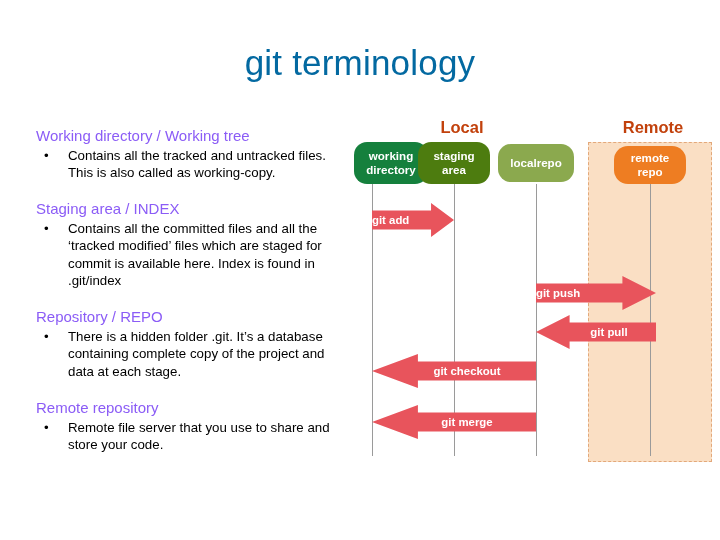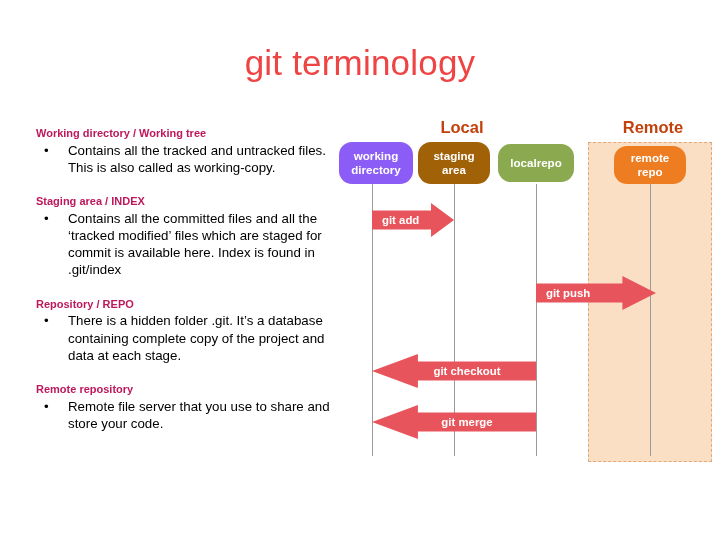--- a/index.html
+++ b/index.html
@@ -13,35 +13,35 @@
   }
   #slide{position:absolute;left:0;top:0;width:720px;height:540px;}
 
   
   .title{
     position:absolute;left:0;top:44px;width:720px;
     text-align:center;
     font-size:35px;
     font-weight:400;
     letter-spacing:0.2px;
-    color:#ef4444;
+    color:#0369a1;
     line-height:1.1;
   }
 
   
   .textcol{
     position:absolute;left:36px;top:126px;width:300px;
   }
   .block{margin-bottom:13px;}
   .block:last-child{margin-bottom:16px;}
   .blk-head{
-    font-size:11px;
-    font-weight:bold;
+    font-size:15px;
+    font-weight:normal;
     line-height:1.32;
-    color:#be185d;
+    color:#8b5cf6;
     margin:0 0 1px 0;
   }
   .blk-body{
     position:relative;
     padding-left:32px;
     font-size:13.3px;
     line-height:1.30;
     color:#000;
   }
   .blk-bullet{
@@ -76,24 +76,24 @@
     font-size:11.6px;
     font-weight:bold;
     display:flex;
     align-items:center;
     justify-content:center;
     text-align:center;
     line-height:1.17;
     box-sizing:border-box;
     padding:2px 4px;
   }
-  .node-working{left:3px;top:30px;width:74px;height:42px;background:#8b5cf6;}
-  .node-staging{left:82px;top:30px;width:72px;height:42px;background:#a16207;}
+  .node-working{left:18px;top:30px;width:74px;height:42px;background:#15803d;}
+  .node-staging{left:82px;top:30px;width:72px;height:42px;background:#4d7c0f;}
   .node-localrepo{left:162px;top:32px;width:76px;height:38px;background:#8BA94E;}
-  .node-remoterepo{left:278px;top:34px;width:72px;height:38px;background:#EE7D22;}
+  .node-remoterepo{left:278px;top:34px;width:72px;height:38px;background:#EE7D22;border-radius:14px;}
 
   .lifeline{
     position:absolute;
     width:1px;
     background:#9a9a9a;
   }
   .ll1{left:36px;top:72px;height:272px;}
   .ll2{left:118px;top:72px;height:272px;}
   .ll3{left:200px;top:72px;height:272px;}
   .ll4{left:314px;top:72px;height:272px;}
@@ -106,21 +106,20 @@
     align-items:center;
     color:#ffffff;
     font-size:11.4px;
     font-weight:bold;
     white-space:nowrap;
     box-sizing:border-box;
   }
   .arrow-r{
     clip-path:polygon(0% 22%, 72% 22%, 72% 0%, 100% 50%, 72% 100%, 72% 78%, 0% 78%);
     justify-content:flex-start;
-    padding-left:10px;
   }
   .arrow-l{
     clip-path:polygon(100% 22%, 28% 22%, 28% 0%, 0% 50%, 28% 100%, 28% 78%, 100% 78%);
     justify-content:center;
     padding-left:26px;
   }
 
   .a-add{left:36px;top:91px;width:82px;height:34px;}
   .a-commit{left:118px;top:131px;width:82px;height:34px;}
   .a-push{left:200px;top:164px;width:120px;height:34px;}
@@ -183,18 +182,19 @@
     <div class="node node-localrepo">localrepo</div>
     <div class="node node-remoterepo">remote repo</div>
 
     <div class="lifeline ll1"></div>
     <div class="lifeline ll2"></div>
     <div class="lifeline ll3"></div>
     <div class="lifeline ll4"></div>
 
     <div class="arrow arrow-r a-add">git add</div>
     <div class="arrow arrow-r a-push">git push</div>
+    <div class="arrow arrow-l a-pull">git pull</div>
     <div class="arrow arrow-l a-checkout">git checkout</div>
     <div class="arrow arrow-l a-merge">git merge</div>
 
   </div>
 
 </div>
 
 </body></html>

